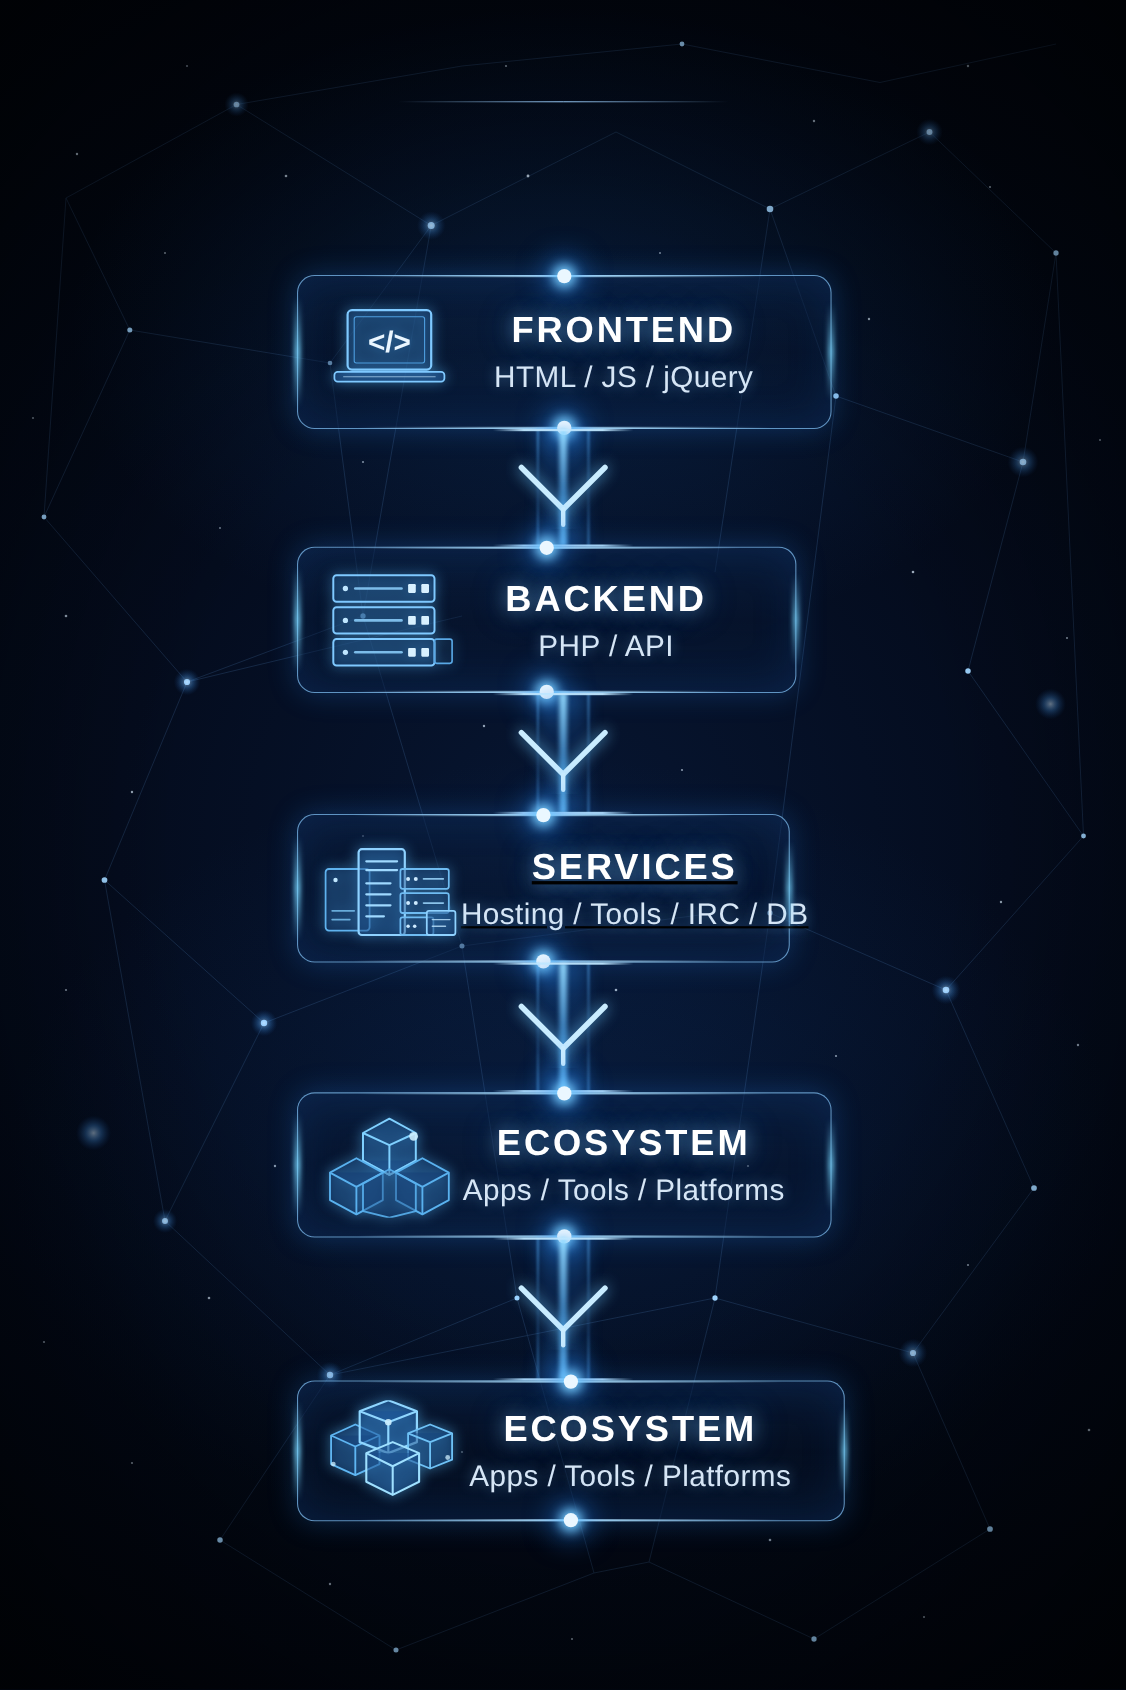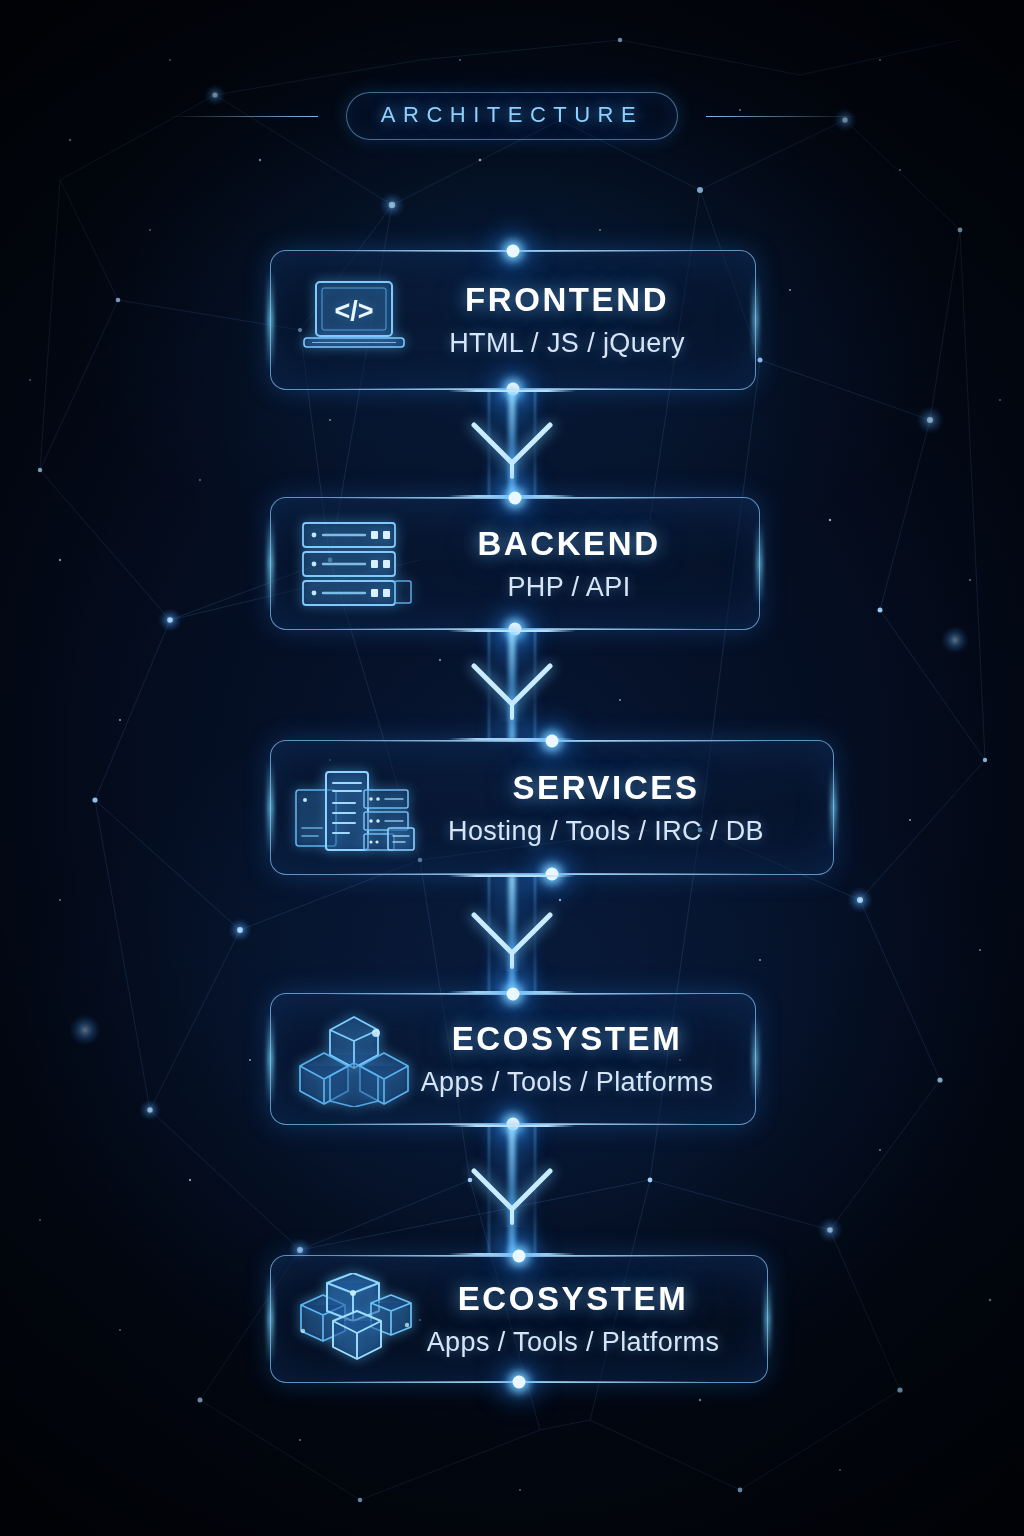--- a/index.html
+++ b/index.html
@@ -275,23 +275,20 @@
       <circle cx="30" cy="380" r="1" opacity=".5"></circle>
         <circle cx="1000" cy="400" r="1" opacity=".5"></circle>
       <circle cx="250" cy="1060" r="1.1" opacity=".6"></circle>
         <circle cx="680" cy="1060" r="1" opacity=".55"></circle>
     </g>
   </svg>
   <div class="vignette bg-layer"></div>
 
   <div class="title-row">
     <span class="title-line"></span>
-    <span class="title-pill">
-      <span class="title-text">ARCHITECTURE</span>
-    </span>
     <span class="title-line right"></span>
   </div>
 
   <div class="card" style="left:270px; top:250px; width:486px; height:140px;">
     <div class="edge-flare top"></div>
     <div class="edge-flare bottom"></div>
     <div class="node-top"></div>
     <div class="node-bottom"></div>
     <div class="card-icon">
       <svg class="ico" width="112" height="92" viewBox="0 0 112 92">
@@ -314,21 +311,21 @@
     <div class="beam-rail r"></div>
     <div class="beam"></div>
     <div class="bar top"></div>
     <div class="bar bottom"></div>
     <svg class="arrowhead" viewBox="0 0 104 74">
       <path d="M14 18 L52 56 L90 18" fill="none" stroke="#c9ecff" stroke-width="5" stroke-linecap="round" stroke-linejoin="round" style="filter:drop-shadow(0 0 7px rgba(110,200,255,.95))"></path>
       <path d="M52 56 L52 70" stroke="#c9ecff" stroke-width="4" stroke-linecap="round" style="filter:drop-shadow(0 0 7px rgba(110,200,255,.95))"></path>
     </svg>
   </div>
 
-  <div class="card" style="left:270px; top:497px; width:490px; height:133px;">
+  <div class="card" style="left:270px; top:497px; width:454px; height:133px;">
     <div class="edge-flare top"></div>
     <div class="edge-flare bottom"></div>
     <div class="node-top"></div>
     <div class="node-bottom"></div>
     <div class="card-icon">
       <svg class="ico" width="118" height="94" viewBox="0 0 118 94">
         <g stroke="#7fc9ff" stroke-width="1.8" fill="rgba(18,58,112,.32)">
           <rect x="8" y="6" width="92" height="24" rx="3"></rect>
           <rect x="8" y="35" width="92" height="24" rx="3"></rect>
           <rect x="8" y="64" width="92" height="24" rx="3"></rect>
@@ -366,21 +363,21 @@
     <div class="beam-rail r"></div>
     <div class="beam"></div>
     <div class="bar top"></div>
     <div class="bar bottom"></div>
     <svg class="arrowhead" viewBox="0 0 104 74">
       <path d="M14 18 L52 56 L90 18" fill="none" stroke="#c9ecff" stroke-width="5" stroke-linecap="round" stroke-linejoin="round" style="filter:drop-shadow(0 0 7px rgba(110,200,255,.95))"></path>
       <path d="M52 56 L52 70" stroke="#c9ecff" stroke-width="4" stroke-linecap="round" style="filter:drop-shadow(0 0 7px rgba(110,200,255,.95))"></path>
     </svg>
   </div>
 
-  <div class="card" style="left:270px; top:740px; width:564px; height:135px;">
+  <div class="card" style="left:270px; top:740px; width:448px; height:135px;text-decoration:underline;">
     <div class="edge-flare top"></div>
     <div class="edge-flare bottom"></div>
     <div class="node-top"></div>
     <div class="node-bottom"></div>
     <div class="card-icon">
       <svg class="ico" width="124" height="100" viewBox="0 0 124 100">
         <rect x="4" y="32" width="40" height="56" rx="3" fill="rgba(16,52,102,.35)" stroke="#5fb2ee" stroke-width="1.6"></rect>
         <circle cx="13" cy="42" r="2" fill="#bfe6ff"></circle>
         <g stroke="#7cc6f5" stroke-width="1.6" stroke-linecap="round" opacity=".8">
           <line x1="10" y1="70" x2="30" y2="70"></line>

